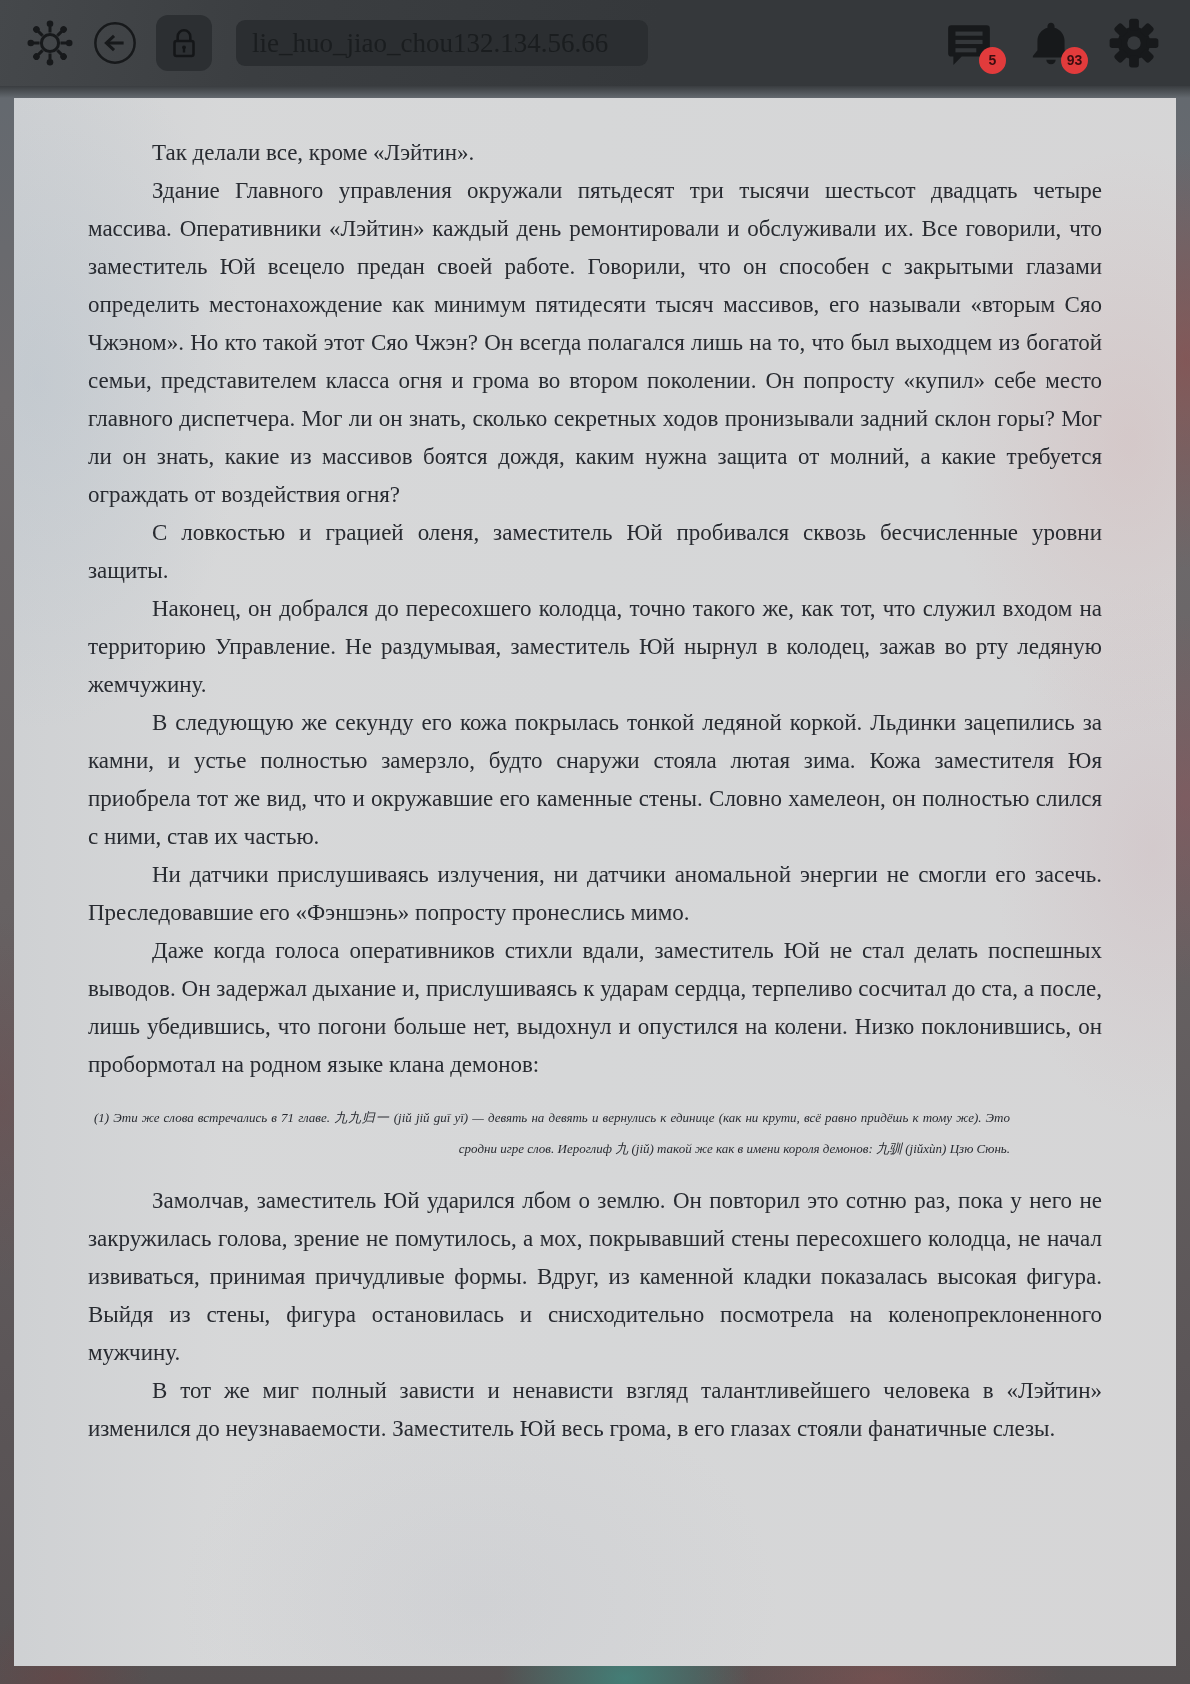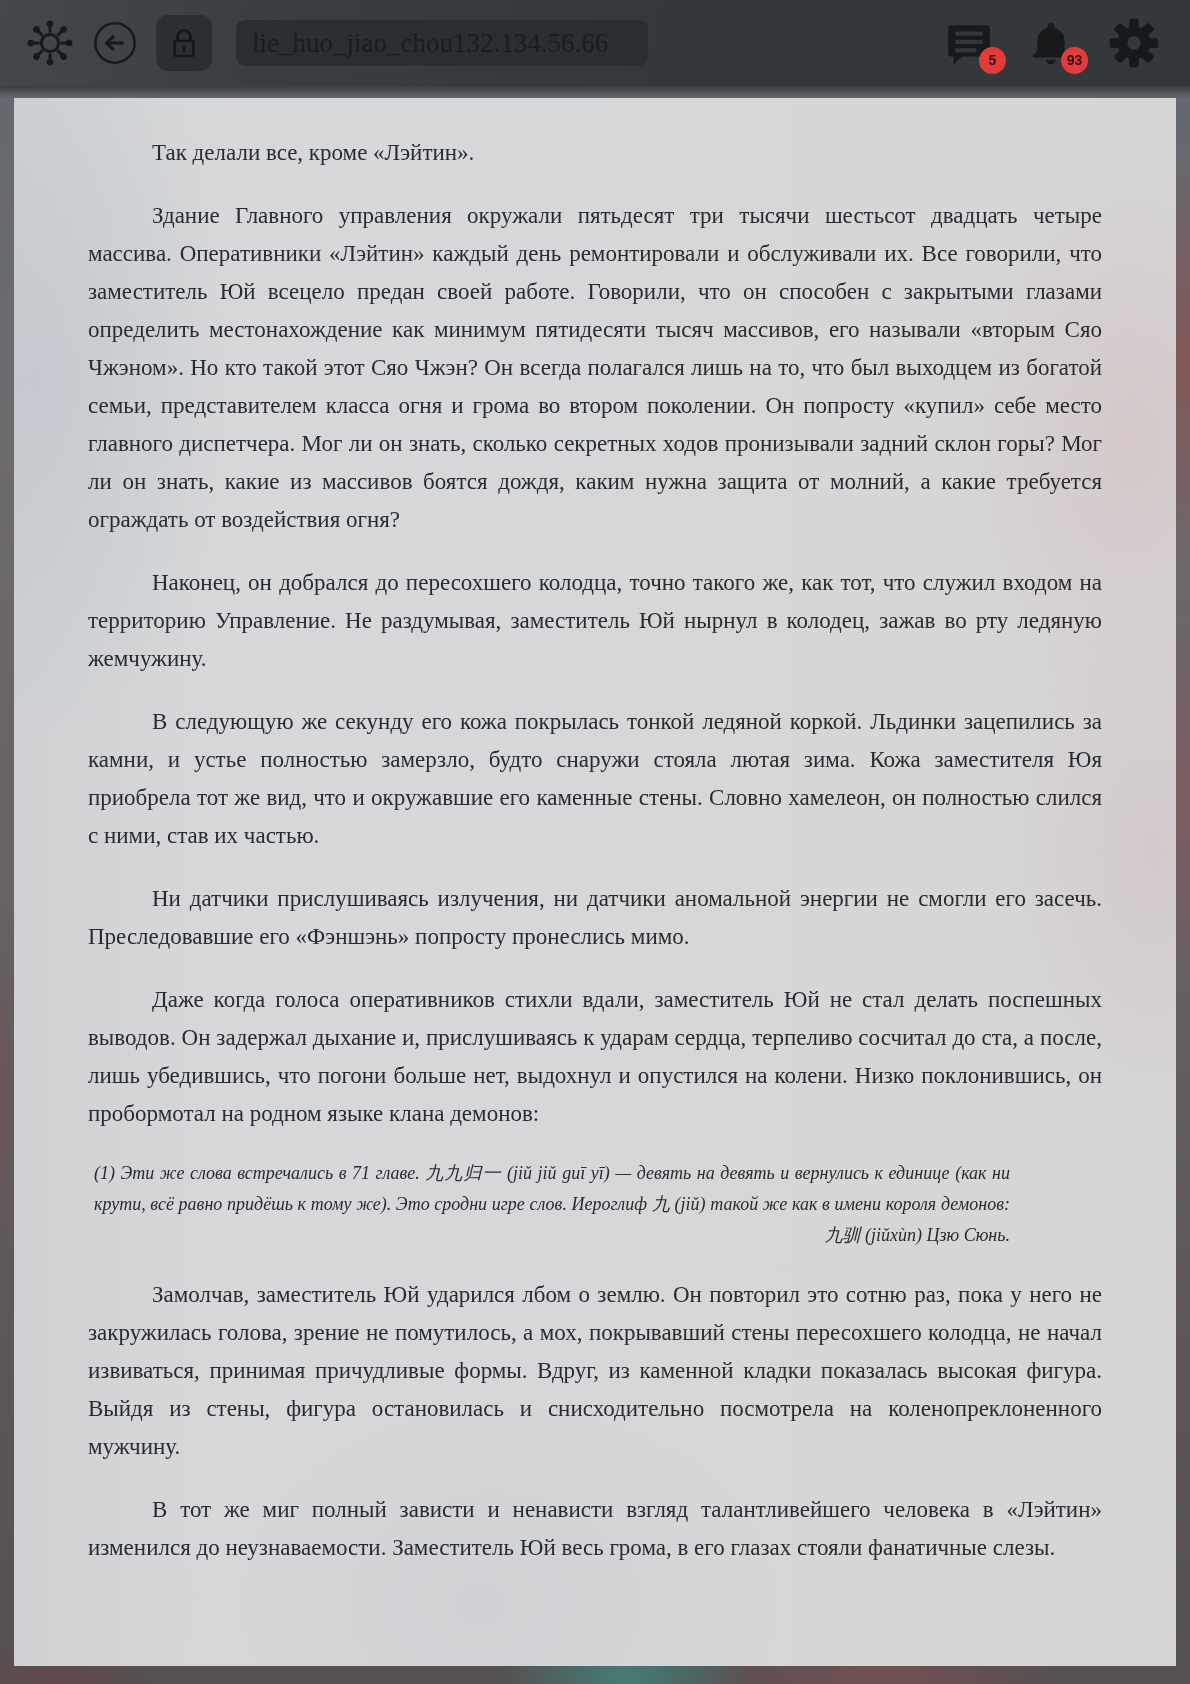--- a/index.html
+++ b/index.html
@@ -52,27 +52,27 @@
     padding:14px 74px 30px 74px;
     background-color:#d6d7d8;
     background-image:
       radial-gradient(ellipse 260px 420px at 96% 22%, rgba(208,166,166,.28), transparent 70%),
       radial-gradient(ellipse 220px 380px at 98% 48%, rgba(200,160,168,.22), transparent 72%),
       radial-gradient(ellipse 300px 500px at 2% 18%, rgba(168,184,198,.30), transparent 70%),
       radial-gradient(ellipse 400px 300px at 40% 96%, rgba(190,192,200,.25), transparent 75%),
       linear-gradient(90deg, rgba(185,190,196,.25) 0%, rgba(222,222,222,.1) 18%, rgba(214,215,216,0) 50%, rgba(214,206,206,.18) 100%);
   }
   .para {
-    margin:25px 0; color:#282b31; font-size:23px; line-height:38px;
+    margin:0 0; color:#282b31; font-size:23px; line-height:38px;
     text-align:justify;
   }
   .para.indent { text-indent:64px; }
   .para.dialog { text-indent:0; }
   .para.footnote {
-    font-style:italic; font-size:18px; line-height:31px;
+    font-style:italic; font-size:13px; line-height:31px;
     margin:18px 0; padding:0 92px 0 6px;
     text-align:justify; text-align-last:right;
   }
   .para:first-child { margin-top:22px; }
 </style>
 </head>
 <body>
 
 <div class="topbar">
   <div class="left">
@@ -156,20 +156,21 @@
         <circle cx="24" cy="24" r="6.2" fill="#35383b"></circle>
       </svg>
     </button>
   </div>
 </div>
 
 <div class="page">
   <div>
       <p class="para indent">Так делали все, кроме «Лэйтин».</p>
       <p class="para indent">Здание Главного управления окружали пятьдесят три тысячи шестьсот двадцать четыре массива. Оперативники «Лэйтин» каждый день ремонтировали и обслуживали их. Все говорили, что заместитель Юй всецело предан своей работе. Говорили, что он способен с закрытыми глазами определить местонахождение как минимум пятидесяти тысяч массивов, его называли «вторым Сяо Чжэном». Но кто такой этот Сяо Чжэн? Он всегда полагался лишь на то, что был выходцем из богатой семьи, представителем класса огня и грома во втором поколении. Он попросту «купил» себе место главного диспетчера. Мог ли он знать, сколько секретных ходов пронизывали задний склон горы? Мог ли он знать, какие из массивов боятся дождя, каким нужна защита от молний, а какие требуется ограждать от воздействия огня?</p>
+      <p class="para indent">С ловкостью и грацией оленя, заместитель Юй пробивался сквозь бесчисленные уровни защиты.</p>
       <p class="para indent">Наконец, он добрался до пересохшего колодца, точно такого же, как тот, что служил входом на территорию Управление. Не раздумывая, заместитель Юй нырнул в колодец, зажав во рту ледяную жемчужину.</p>
       <p class="para indent">В следующую же секунду его кожа покрылась тонкой ледяной коркой. Льдинки зацепились за камни, и устье полностью замерзло, будто снаружи стояла лютая зима. Кожа заместителя Юя приобрела тот же вид, что и окружавшие его каменные стены. Словно хамелеон, он полностью слился с ними, став их частью.</p>
       <p class="para indent">Ни датчики прислушиваясь излучения, ни датчики аномальной энергии не смогли его засечь. Преследовавшие его «Фэншэнь» попросту пронеслись мимо.</p>
       <p class="para indent">Даже когда голоса оперативников стихли вдали, заместитель Юй не стал делать поспешных выводов. Он задержал дыхание и, прислушиваясь к ударам сердца, терпеливо сосчитал до ста, а после, лишь убедившись, что погони больше нет, выдохнул и опустился на колени. Низко поклонившись, он пробормотал на родном языке клана демонов:</p>
       <p class="para footnote">(1) Эти же слова встречались в 71 главе. 九九归一 (jiǔ jiǔ guī yī) — девять на девять и вернулись к единице (как ни крути, всё равно придёшь к тому же). Это сродни игре слов. Иероглиф 九 (jiǔ) такой же как в имени короля демонов: 九驯 (jiǔxùn) Цзю Сюнь.</p>
       <p class="para indent">Замолчав, заместитель Юй ударился лбом о землю. Он повторил это сотню раз, пока у него не закружилась голова, зрение не помутилось, а мох, покрывавший стены пересохшего колодца, не начал извиваться, принимая причудливые формы. Вдруг, из каменной кладки показалась высокая фигура. Выйдя из стены, фигура остановилась и снисходительно посмотрела на коленопреклоненного мужчину.</p>
       <p class="para indent">В тот же миг полный зависти и ненависти взгляд талантливейшего человека в «Лэйтин» изменился до неузнаваемости. Заместитель Юй весь грома, в его глазах стояли фанатичные слезы.</p>
     </div>
 </div>
 

